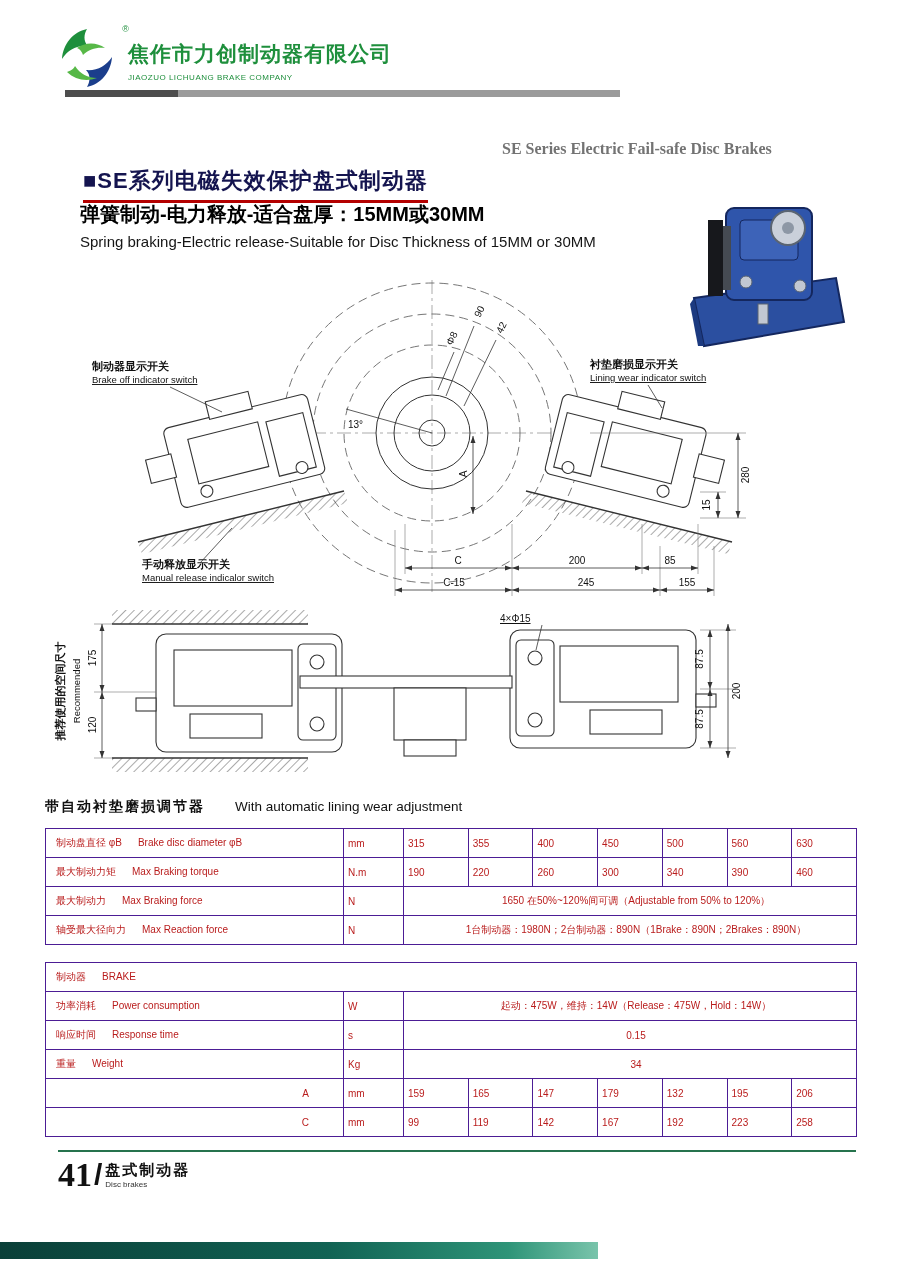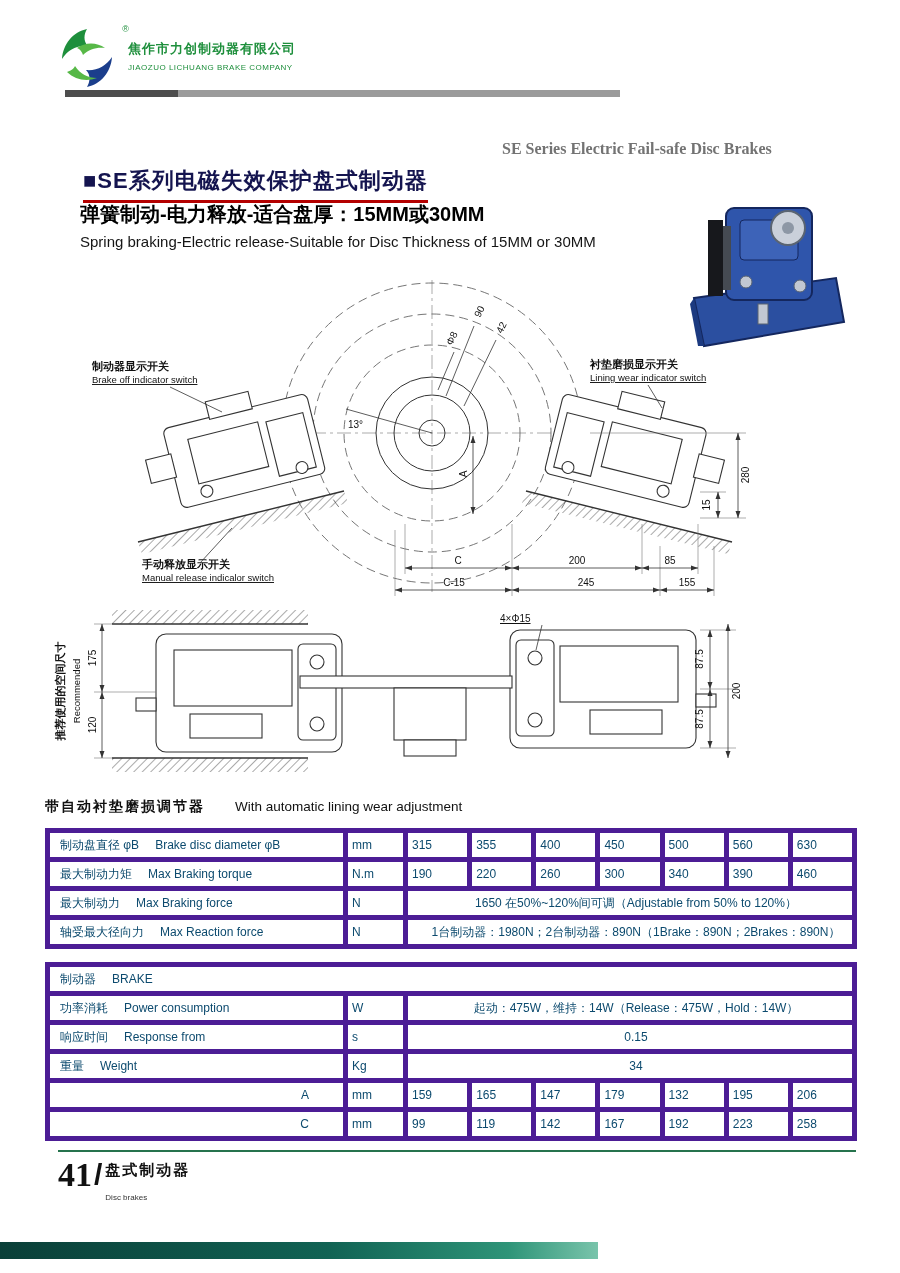--- a/index.html
+++ b/index.html
@@ -4,21 +4,21 @@
 <style>
   * { margin:0; padding:0; box-sizing:border-box; }
   html,body { background:#fff; }
   .page { position:relative; width:900px; height:1273px; background:#fff; margin:0 auto;
           font-family:"Liberation Sans",sans-serif; overflow:hidden; color:#111; }
 
   
   .logo { position:absolute; left:55px; top:26px; width:70px; height:64px; }
   .logo .reg { position:absolute; right:-4px; top:-2px; font-size:9px; color:#1e8f3c; }
   .company { position:absolute; left:128px; top:40px; }
-  .company-cn { font-size:13px; font-weight:bold; color:#1e8f3c; letter-spacing:1px; }
+  .company-cn { font-size:21px; font-weight:bold; color:#1e8f3c; letter-spacing:1px; }
   .company-en { font-size:8px; color:#1e8f3c; letter-spacing:.5px; margin-top:5px; }
   .header-bar { position:absolute; left:65px; top:90px; width:555px; height:7px; display:flex; }
   .bar-dark { width:113px; background:#4d4d4d; }
   .bar-gray { flex:1; background:#9b9b9b; }
 
   
   .title-cn { position:absolute; left:83px; top:128px; font-size:22px; font-weight:bold;
               color:#14144f; border-bottom:3px solid #b40000; padding-bottom:4px; letter-spacing:1px;margin-top:38px; }
   .title-en { position:absolute; left:502px; top:140px; font-size:16px; font-weight:bold;
               color:#737373; font-family:"Liberation Serif",serif; }
@@ -45,36 +45,36 @@
   .drawing .part rect, .drawing .part circle { fill:#fff; stroke:#333; stroke-width:1.1; }
 
   
   .note { position:absolute; left:45px; top:798px; font-size:14px; }
   .note-cn { font-weight:bold; letter-spacing:2px; }
   .note-en { margin-left:30px; font-size:13.5px; font-weight:normal; }
 
   
   .t { position:absolute; left:45px; width:812px; border-collapse:collapse; table-layout:fixed; }
   .t1 { top:828px; } .t2 { top:962px; }
-  .t td { border:5px solid #4c1d95; height:29px; font-size:12px; color:#0c4a6e; padding:0 4px; }
+  .t td { border:1px solid #4c1d95; height:29px; font-size:10px; color:#b91c1c; padding:0 4px; }
   .c-lbl { width:298px; } .c-unit { width:60px; }
   td.lbl { text-align:left; padding-left:10px; }
   td.lbl .en2 { margin-left:16px; }
   td.ctr { text-align:left; }
   td.lspan { text-align:center; padding-left:16px; }
   td.lbl-r { text-align:right; padding-right:34px; }
 
   
   .footer { position:absolute; left:58px; top:1150px; width:798px;
             border-top:2px solid #26734d; padding-top:6px; display:flex; align-items:flex-start; }
   .pagenum { font-family:"Liberation Serif",serif; font-size:34px; font-weight:bold; line-height:1;text-align:center; }
   .slash { font-size:30px; margin:0 3px 0 2px; font-weight:bold; }
   .sect { margin-top:3px; }
   .sect-cn { font-size:15px; font-weight:bold; letter-spacing:2px; }
-  .sect-en { font-size:8px; color:#333; margin-top:13px; }
+  .sect-en { font-size:8px; color:#333; margin-top:0; }
 
   .bottom-bar { position:absolute; left:0; top:1242px; width:598px; height:17px;
                 background:linear-gradient(90deg,#0a3f38 0%,#116354 55%,#2e9478 85%,#79c4ab 100%); }
 </style>
 </head>
 <body>
 
 <div class="page">
 
   <div class="logo">
@@ -348,21 +348,21 @@
     <tbody>
       <tr>
         <td class="lbl" colspan="9"><span>制动器</span><span class="en2">BRAKE</span></td>
       </tr>
       <tr>
         <td class="lbl"><span>功率消耗</span><span class="en2">Power consumption</span></td>
         <td class="ctr">W</td>
         <td class="lspan" colspan="7">起动：475W，维持：14W（Release：475W，Hold：14W）</td>
       </tr>
       <tr>
-        <td class="lbl"><span>响应时间</span><span class="en2">Response from</span></td>
+        <td class="lbl"><span>响应时间</span><span class="en2">Response time</span></td>
         <td class="ctr">s</td>
         <td class="lspan" colspan="7">0.15</td>
       </tr>
       <tr>
         <td class="lbl"><span>重量</span><span class="en2">Weight</span></td>
         <td class="ctr">Kg</td>
         <td class="lspan" colspan="7">34</td>
       </tr>
       <tr>
         <td class="lbl-r">A</td>

